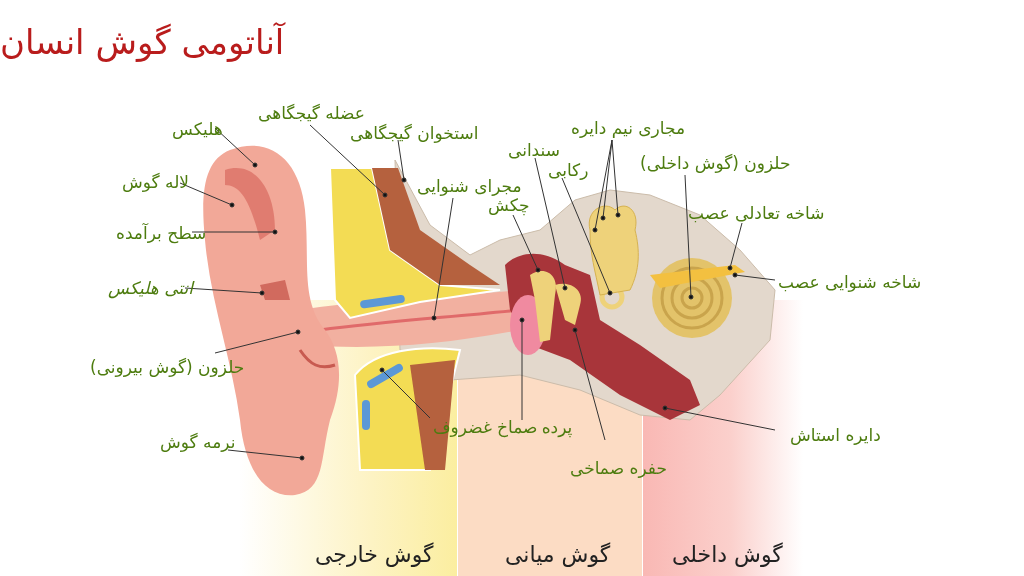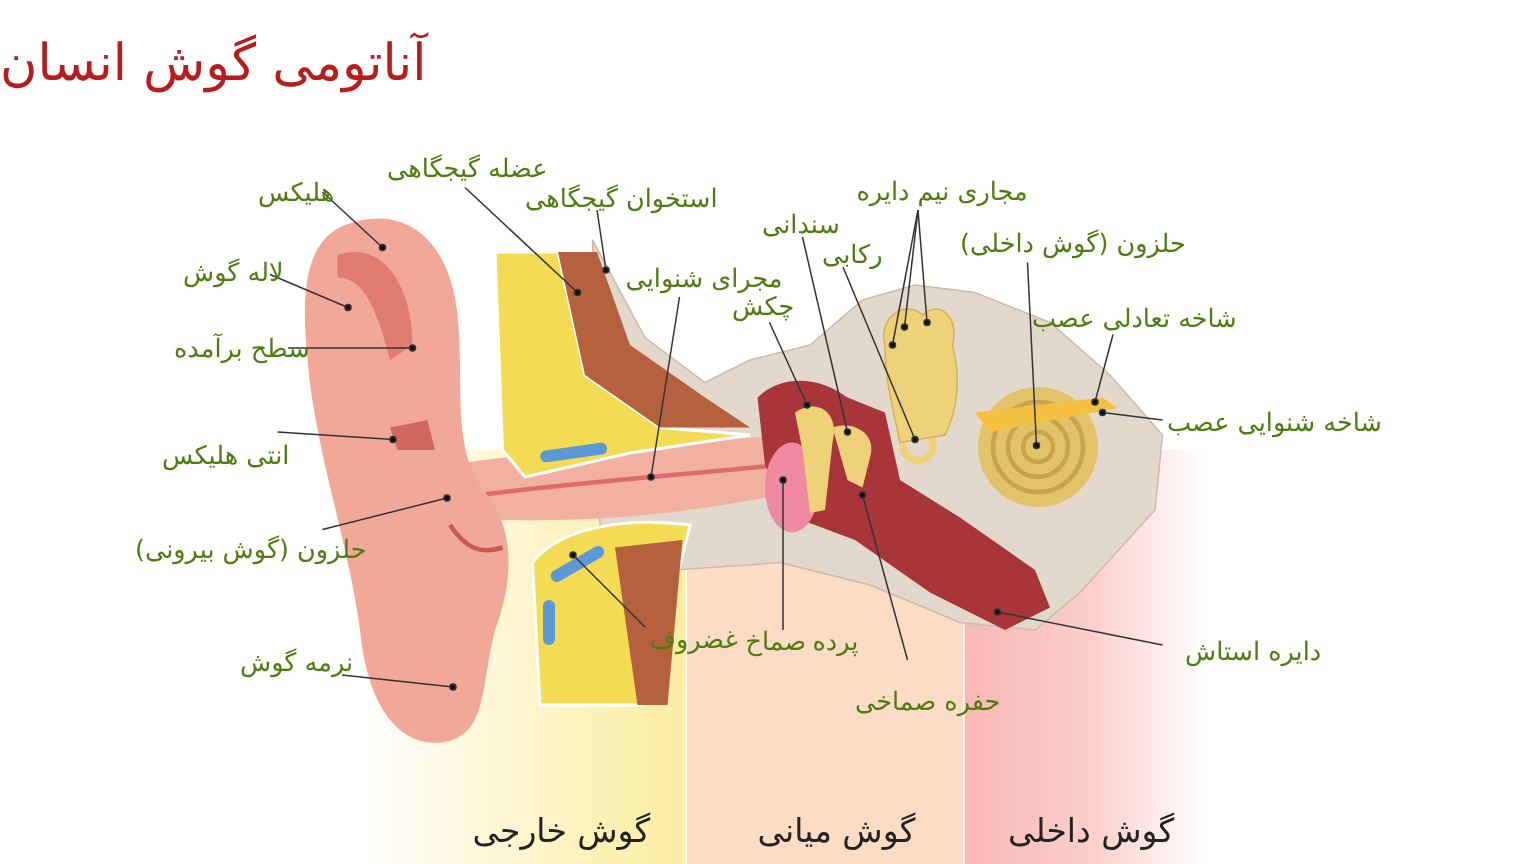--- a/index.html
+++ b/index.html
@@ -121,21 +121,21 @@
     <line x1="605" y1="440" x2="575" y2="330"></line>
       <circle cx="575" cy="330" r="2"></circle>
     <line x1="775" y1="430" x2="665" y2="408"></line>
       <circle cx="665" cy="408" r="2"></circle>
   </g>
 </svg>
 
 <div class="lbl" style="left:172px;top:119px;">هلیکس</div>
 <div class="lbl" style="left:122px;top:172px;">لاله گوش</div>
 <div class="lbl" style="left:116px;top:223px;">سطح برآمده</div>
-<div class="lbl" style="left:108px;top:294px;">انتی هلیکس</div>
+<div class="lbl" style="left:108px;top:278px;font-style:italic;">انتی هلیکس</div>
 <div class="lbl" style="left:90px;top:357px;">حلزون (گوش بیرونی)</div>
 <div class="lbl" style="left:160px;top:432px;">نرمه گوش</div>
 <div class="lbl" style="left:258px;top:103px;">عضله گیجگاهی</div>
 <div class="lbl" style="left:350px;top:123px;">استخوان گیجگاهی</div>
 <div class="lbl" style="left:417px;top:176px;">مجرای شنوایی</div>
 <div class="lbl" style="left:488px;top:195px;">چکش</div>
 <div class="lbl" style="left:508px;top:140px;">سندانی</div>
 <div class="lbl" style="left:548px;top:160px;">رکابی</div>
 <div class="lbl" style="left:571px;top:118px;">مجاری نیم دایره</div>
 <div class="lbl" style="left:640px;top:153px;">حلزون (گوش داخلی)</div>

